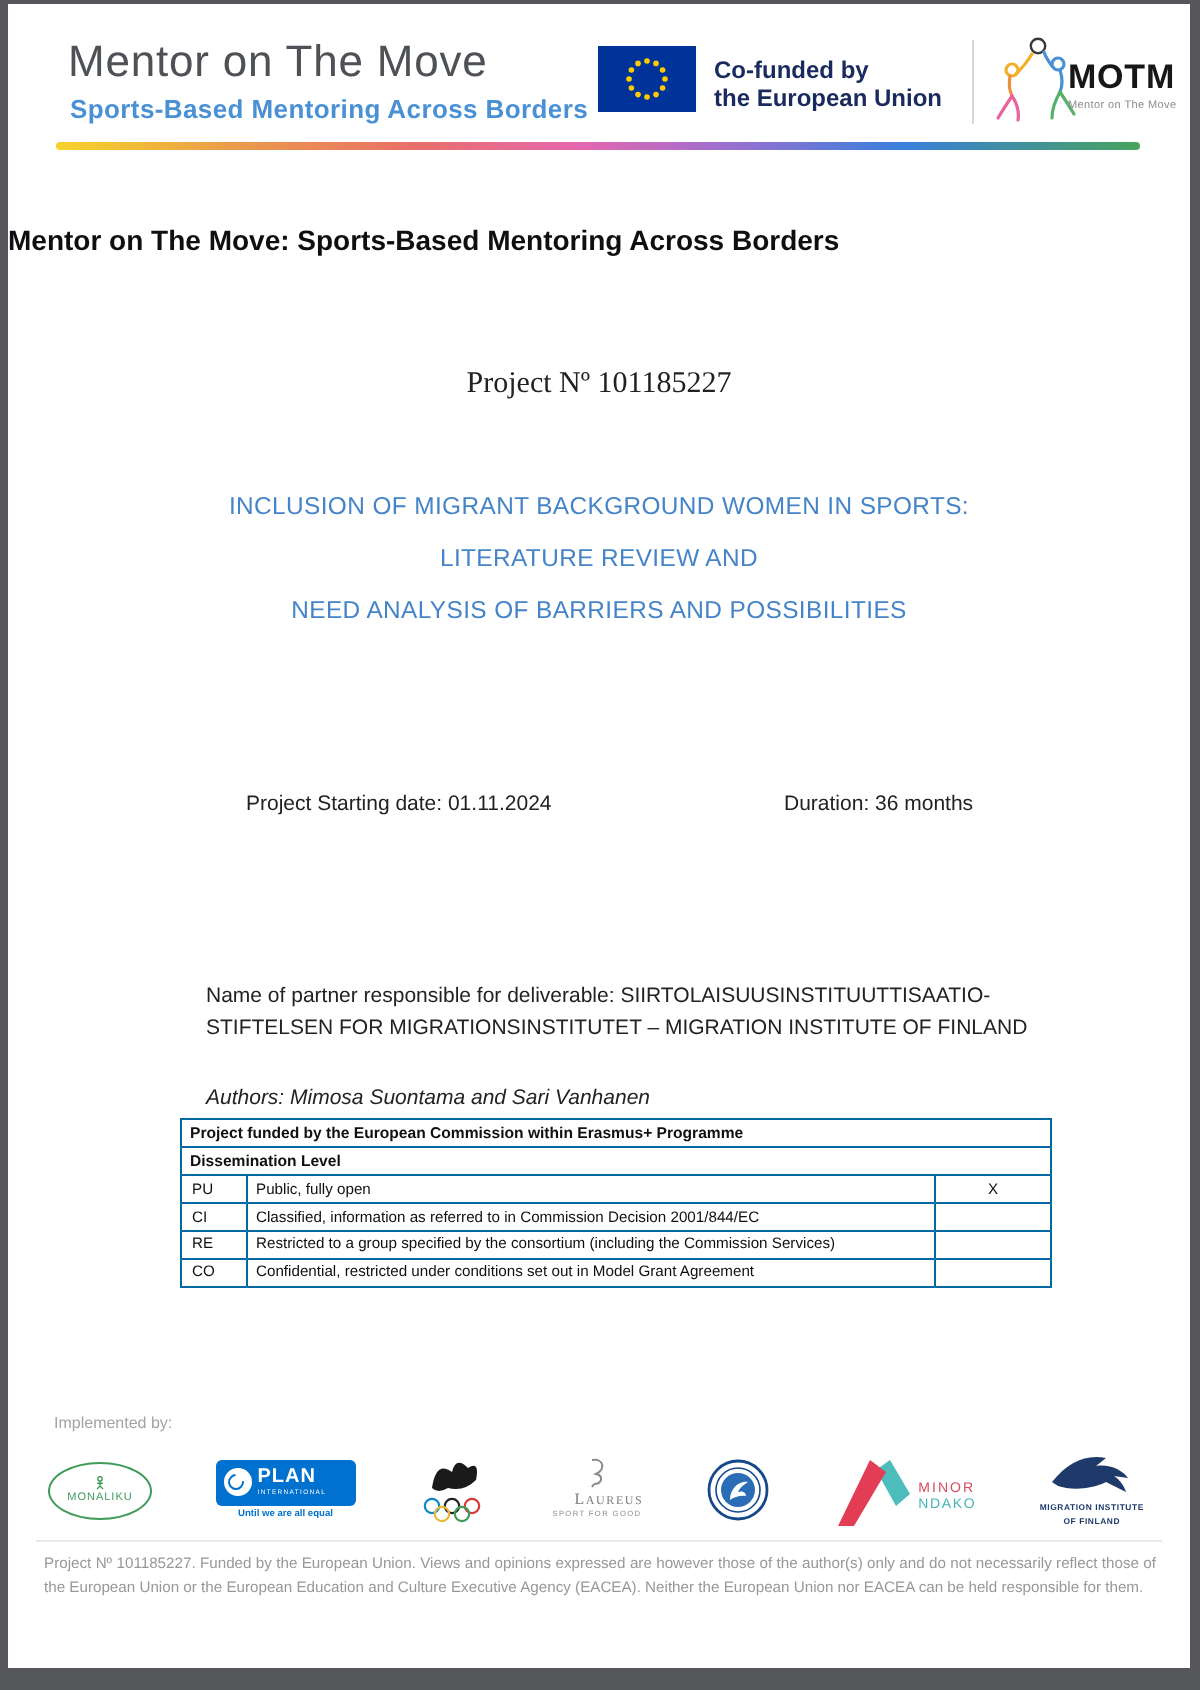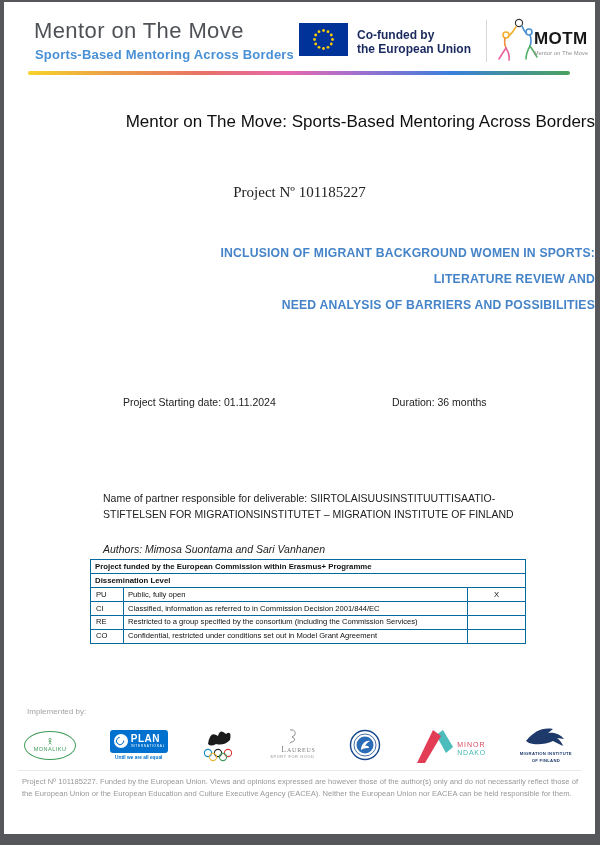--- a/index.html
+++ b/index.html
@@ -34,29 +34,29 @@
   .motm-text { position:absolute; left:530px; top:27px; width:60px; }
   .motm-acronym { font-size:17px; font-weight:800; color:#171717; letter-spacing:0.4px; }
   .motm-tagline { font-size:5.5px; color:#8a8a8a; margin-top:1px; letter-spacing:0.2px; }
   .rainbow-bar {
     position:absolute; left:24px; top:69px; width:542px; height:4px; border-radius:2px;
     background:linear-gradient(90deg,#f6d32a 0%,#eb9d49 16%,#e96f69 33%,#e667ae 48%,#9a70d0 62%,#3a7fdc 78%,#4aa25e 100%);
   }
   
   .doc-title {
     position:absolute; left:0; top:110px; width:100%;
-    text-align:right; font-size:17px; font-weight:normal; color:#0f0f0f;
+    text-align:left; font-size:14px; font-weight:bold; color:#0f0f0f;
   }
   .project-no {
     position:absolute; left:0; top:182px; width:100%;
     text-align:center; font-size:15px; color:#222;font-family:Liberation Serif, serif;
   }
   .blue-heading {
     position:absolute; left:0; top:238px; width:100%;
-    text-align:right; font-size:12.2px; font-weight:bold; color:#4584c8;
+    text-align:center; font-size:12.2px; font-weight:normal; color:#4584c8;
     line-height:26px; letter-spacing:0.2px;
   }
   .start-date { position:absolute; left:99px; top:394px; font-size:10.5px; color:#222;margin-left:20px; }
   .duration   { position:absolute; left:388px; top:394px; font-size:10.5px; color:#222; }
   .partner-line {
     position:absolute; left:99px; top:489px; width:447px;
     font-size:10.5px; line-height:15.5px; color:#222;
   }
   .authors-line { position:absolute; left:99px; top:541px; font-size:10.5px; color:#222;font-style:italic; }
   
@@ -76,21 +76,21 @@
   }
   .logo { display:flex; flex-direction:column; align-items:center; }
   
   .monaliku-oval {
     width:50px; height:27px; border:1.4px solid #3f9b57; border-radius:50%;
     display:flex; flex-direction:column; align-items:center; justify-content:center;
   }
   .monaliku-label { font-size:5.5px; color:#3f9b57; letter-spacing:0.5px; margin-top:0.5px; }
   
   .plan-box {
-    width:58px; height:23px; background:#0071ce; border-radius:3px;
+    width:70px; height:23px; background:#0071ce; border-radius:3px;
     display:flex; align-items:center; gap:3px; padding:0 4px; box-sizing:border-box;
   }
   .plan-circle { width:14px; height:14px; border-radius:50%; background:#fff; position:relative; flex:none; }
   .plan-circle::after {
     content:''; position:absolute; left:2.5px; top:2.5px; width:6px; height:6px;
     border-radius:50%; border:1.8px solid #0071ce; border-top-color:transparent; transform:rotate(40deg);
   }
   .plan-words { display:flex; flex-direction:column; line-height:1; }
   .plan-name { font-size:10px; font-weight:800; color:#fff; letter-spacing:0.5px; }
   .plan-sub  { font-size:3.2px; color:#fff; letter-spacing:0.7px; margin-top:1px; }

